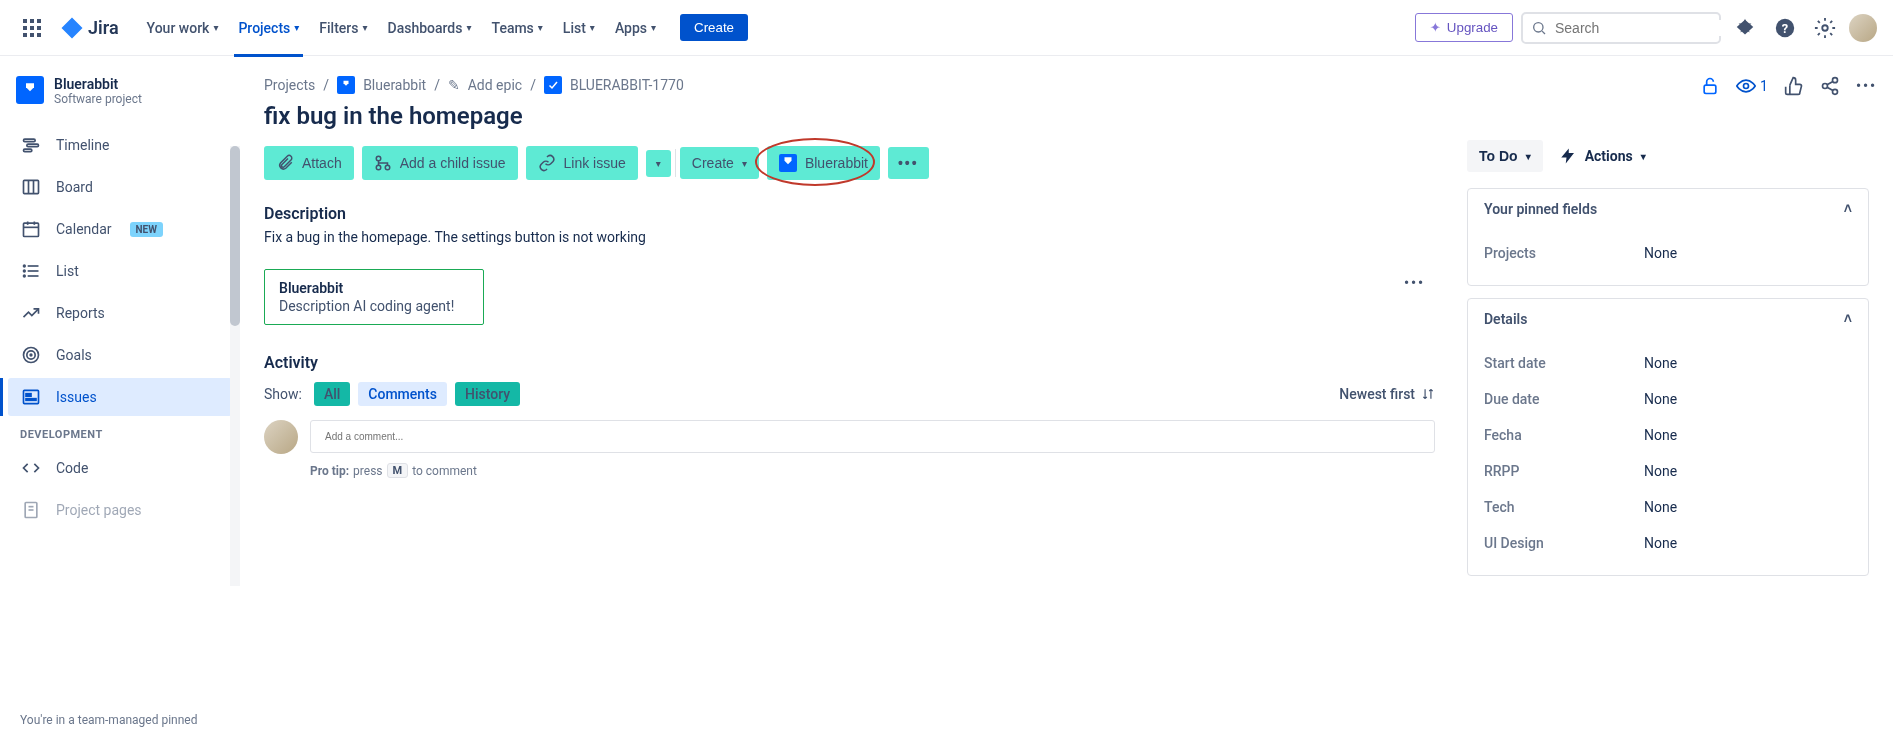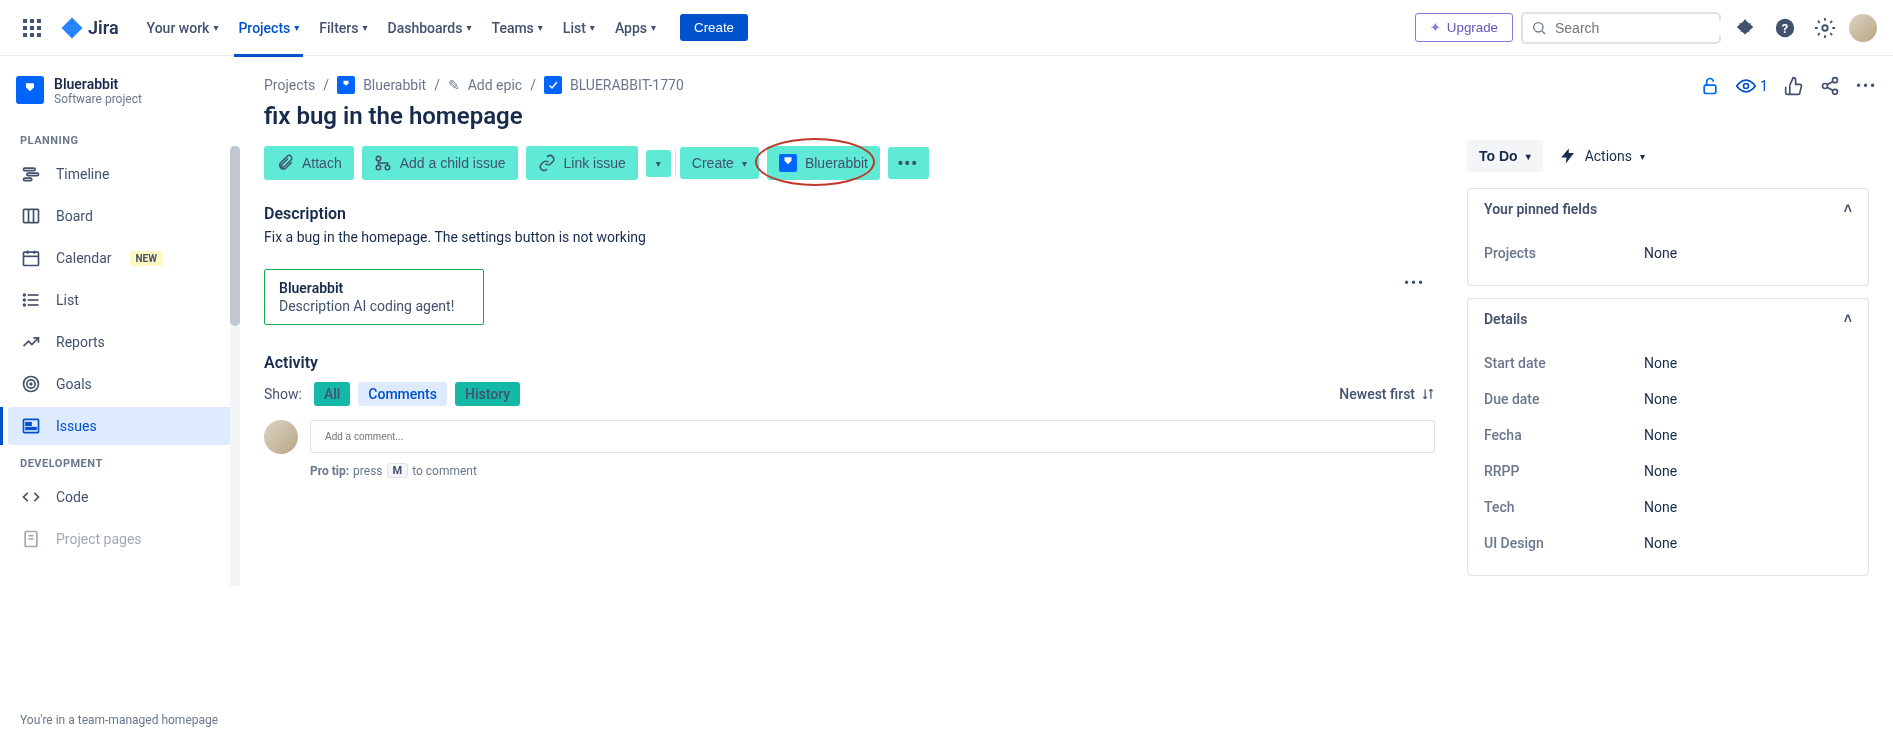--- a/index.html
+++ b/index.html
@@ -31,21 +31,21 @@
 .sidebar .scroll-thumb { position: absolute; right: 0; top: 90px; width: 10px; height: 180px; background: #c1c7d0; border-radius: 5px; }
 .sidebar-header { display: flex; align-items: flex-start; gap: 10px; padding: 4px 8px 20px 8px; }
 .sidebar-header .proj-icon { width: 28px; height: 28px; background: #0065FF; border-radius: 3px; display: flex; align-items: center; justify-content: center; color: #fff; font-weight: 700; }
 .sidebar-header .proj-name { font-weight: 600; color: #172B4D; }
 .sidebar-header .proj-type { font-size: 12px; color: #6B778C; }
 .sidebar-section-title { font-size: 11px; font-weight: 700; color: #6B778C; letter-spacing: 0.5px; padding: 8px 12px; }
 .sidebar-item { display: flex; align-items: center; gap: 14px; padding: 8px 12px; cursor: pointer; border-radius: 3px; color: #42526E; margin-bottom: 4px; }
 .sidebar-item.active { background: #deebff; color: #0052CC; position: relative; }
 .sidebar-item.active::before { content: ""; position: absolute; left: -8px; top: 0; bottom: 0; width: 3px; background: #0052CC; }
 .sidebar-item .si-icon { width: 22px; height: 22px; display: flex; align-items: center; justify-content: center; }
-.badge-new { background: #fef9c3; color: #42526E; font-size: 10px; font-weight: 700; padding: 2px 6px; border-radius: 3px; margin-left: 4px; }
+.badge-new { background: #7dd3fc; color: #42526E; font-size: 10px; font-weight: 700; padding: 2px 6px; border-radius: 3px; margin-left: 4px; }
 .sidebar-footer { margin-top: auto; padding: 8px 12px; font-size: 12px; color: #6B778C; }
 
 
 .content { flex: 1; padding: 20px 8px 20px 24px; overflow: auto; }
 .breadcrumb { display: flex; align-items: center; gap: 8px; color: #6B778C; font-size: 14px; margin-bottom: 8px; flex-wrap: wrap; }
 .breadcrumb a { color: #6B778C; text-decoration: none; cursor: pointer; }
 .breadcrumb .sep { color: #6B778C; }
 .breadcrumb .bc-icon { width: 18px; height: 18px; background: #0065FF; border-radius: 2px; display: inline-flex; align-items: center; justify-content: center; color: #fff; font-size: 11px; font-weight: 700; }
 .breadcrumb .task-icon { width: 18px; height: 18px; background: #0065FF; border-radius: 2px; display: inline-flex; align-items: center; justify-content: center; color: #fff; }
 .issue-title { font-size: 24px; font-weight: 600; margin: 8px 0 16px 0; }
@@ -76,21 +76,21 @@
 .comment-input-wrap { flex: 1; }
 .comment-input { width: 100%; border: 1px solid #dfe1e6; border-radius: 3px; padding: 10px 14px; font-size: 10px; outline: none; }
 .pro-tip { font-size: 12px; color: #6B778C; margin-top: 10px; display: flex; align-items: center; gap: 4px; }
 .pro-tip .kbd { background: #f4f5f7; border: 1px solid #dfe1e6; border-radius: 3px; padding: 0 5px; font-size: 11px; font-weight: 700; color: #42526E; }
 
 
 .right-panel { width: 450px; padding: 20px 24px; }
 .watch { display: flex; align-items: center; gap: 4px; color: #0052CC; cursor: pointer; }
 .status-row { display: flex; align-items: center; gap: 16px; margin-bottom: 16px; }
 .status-btn { background: #f4f5f7; border: none; padding: 8px 12px; border-radius: 3px; cursor: pointer; display: flex; align-items: center; gap: 8px; font-weight: 600; color: #172B4D; font-size: 14px; }
-.actions-btn { display: flex; align-items: center; gap: 8px; cursor: pointer; font-weight: 400; color: #172B4D; }
+.actions-btn { display: flex; align-items: center; gap: 8px; cursor: pointer; font-weight: 700; color: #172B4D; }
 .details-card { border: 1px solid #dfe1e6; border-radius: 4px; margin-bottom: 12px; }
 .details-card .dc-header { padding: 12px 16px; display: flex; justify-content: space-between; align-items: center; cursor: pointer; font-weight: 600; color: #42526E; }
 .details-card .dc-body { padding: 6px 16px 14px 16px; }
 .field-row { display: flex; padding: 10px 0; }
 .field-row .f-label { width: 160px; color: #6B778C; font-weight: 500; }
 .field-row .f-value { color: #172B4D; }
 
 svg { display: block; }
 </style>
 </head>
@@ -194,21 +194,20 @@
         <svg width="16" height="16" viewBox="0 0 24 24" fill="#fff">
             <path d="M6 2 L18 2 L18 8 L12 14 L6 8 Z"></path>
           </svg>
       </div>
       <div>
         <div class="proj-name">Bluerabbit</div>
         <div class="proj-type">Software project</div>
       </div>
     </div>
 
-    <div class="sidebar-section-title">PLANNING</div>
 
     <div class="sidebar-item">
       <span class="si-icon">
           <svg width="20" height="20" viewBox="0 0 24 24" fill="none" stroke="#42526E" stroke-width="2">
             <rect x="3" y="5" width="14" height="3" rx="1.5"></rect>
             <rect x="7" y="11" width="14" height="3" rx="1.5"></rect>
             <rect x="3" y="17" width="10" height="3" rx="1.5"></rect>
           </svg>
         </span>
       <span>Timeline</span>
@@ -293,21 +292,21 @@
       <span class="si-icon">
           <svg width="20" height="20" viewBox="0 0 24 24" fill="none" stroke="#42526E" stroke-width="2">
             <rect x="5" y="3" width="14" height="18" rx="1"></rect>
             <line x1="9" y1="8" x2="15" y2="8"></line>
             <line x1="9" y1="12" x2="15" y2="12"></line>
           </svg>
         </span>
       <span>Project pages</span>
     </div>
 
-    <div class="sidebar-footer">You're in a team-managed homepage</div>
+    <div class="sidebar-footer">You're in a team-managed pinned</div>
     <div class="scroll-track"></div>
     <div class="scroll-thumb"></div>
   </div>
 
   <div class="content">
     <div style="display:flex; align-items:flex-start;">
       <div style="flex:1;">
         <div class="breadcrumb">
           <a>Projects</a>
           <span class="sep">/</span>

